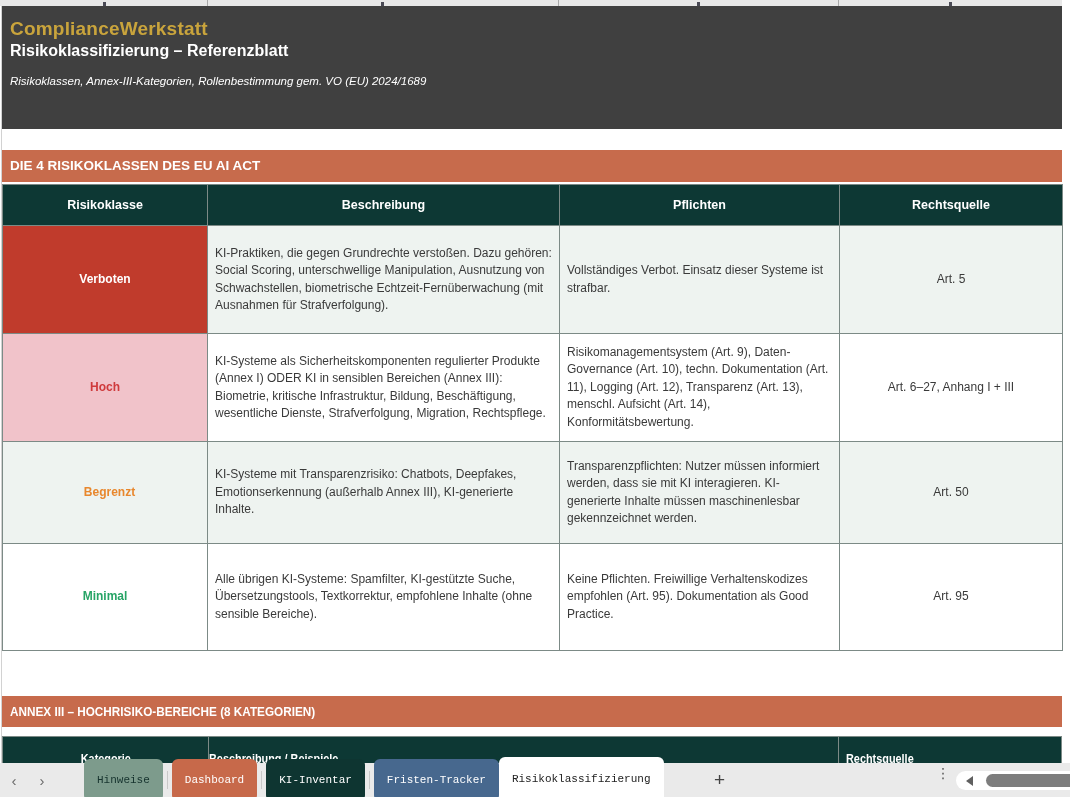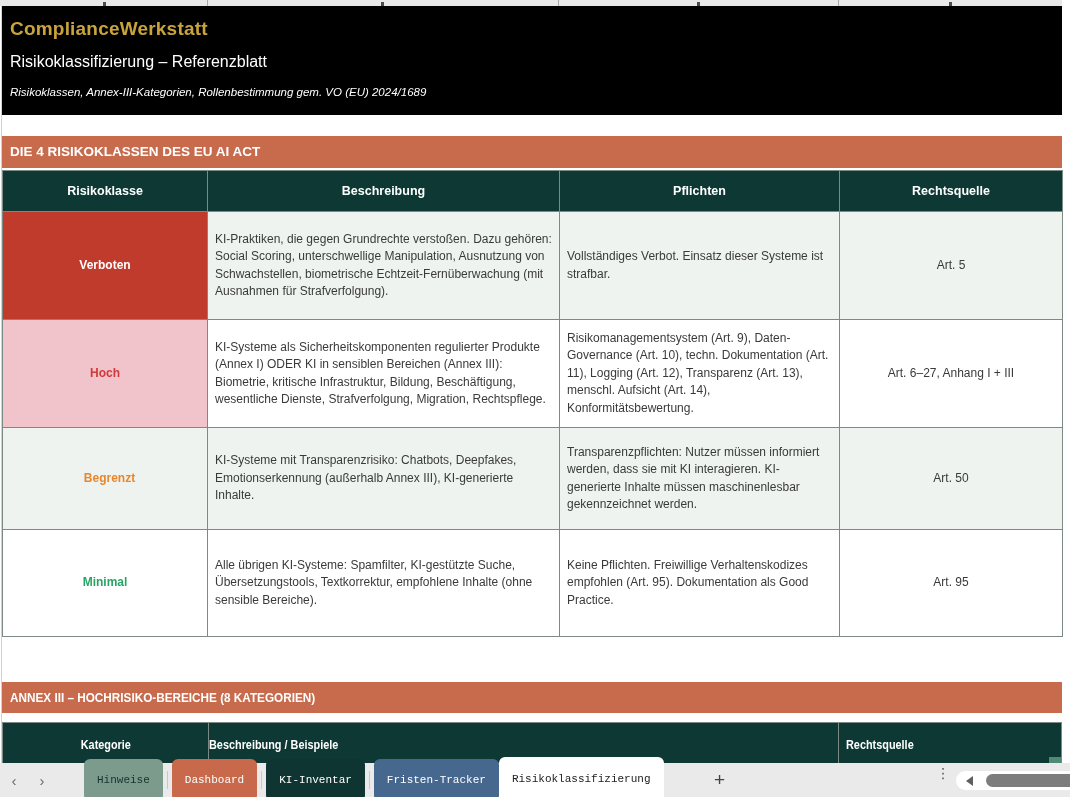--- a/index.html
+++ b/index.html
@@ -9,23 +9,23 @@
   }
   
   .top-strip{position:absolute;top:0;left:0;width:1062px;height:6px;background:#e8e8e8;}
   .strip-div{position:absolute;top:0;width:1px;height:6px;background:#a9a9a9;}
   .strip-mark{position:absolute;top:2px;width:3px;height:4px;background:#4a4a55;}
   .left-edge-line{position:absolute;left:1px;top:6px;width:1px;height:757px;background:#d2d2d2;}
 
   .content{position:absolute;left:2px;top:6px;width:1060px;}
 
   
-  .banner{height:109px;background:#000000;box-sizing:border-box;padding:12px 8px 0 8px;}
+  .banner{height:123px;background:#404040;box-sizing:border-box;padding:12px 8px 0 8px;}
   .brand{color:#c9a43c;font-size:19px;font-weight:bold;letter-spacing:.2px;}
-  .sheet-title{color:#ffffff;font-size:16px;font-weight:normal;margin-top:13px;}
+  .sheet-title{color:#ffffff;font-size:16px;font-weight:bold;margin-top:2px;}
   .sheet-subtitle{color:#ffffff;font-size:11.5px;font-style:italic;margin-top:15px;}
 
   .gap1{height:21px;}
   .gap2{height:45px;}
 
   
   .orange-bar{height:32px;background:#c76b4c;color:#fff;font-weight:bold;font-size:13.5px;
     line-height:32px;padding-left:8px;box-sizing:border-box;}
   .orange-bar.second{height:31px;line-height:31px;margin-top:0;}
   .cond{display:inline-block;transform:scaleX(.87);transform-origin:left center;white-space:nowrap;}

